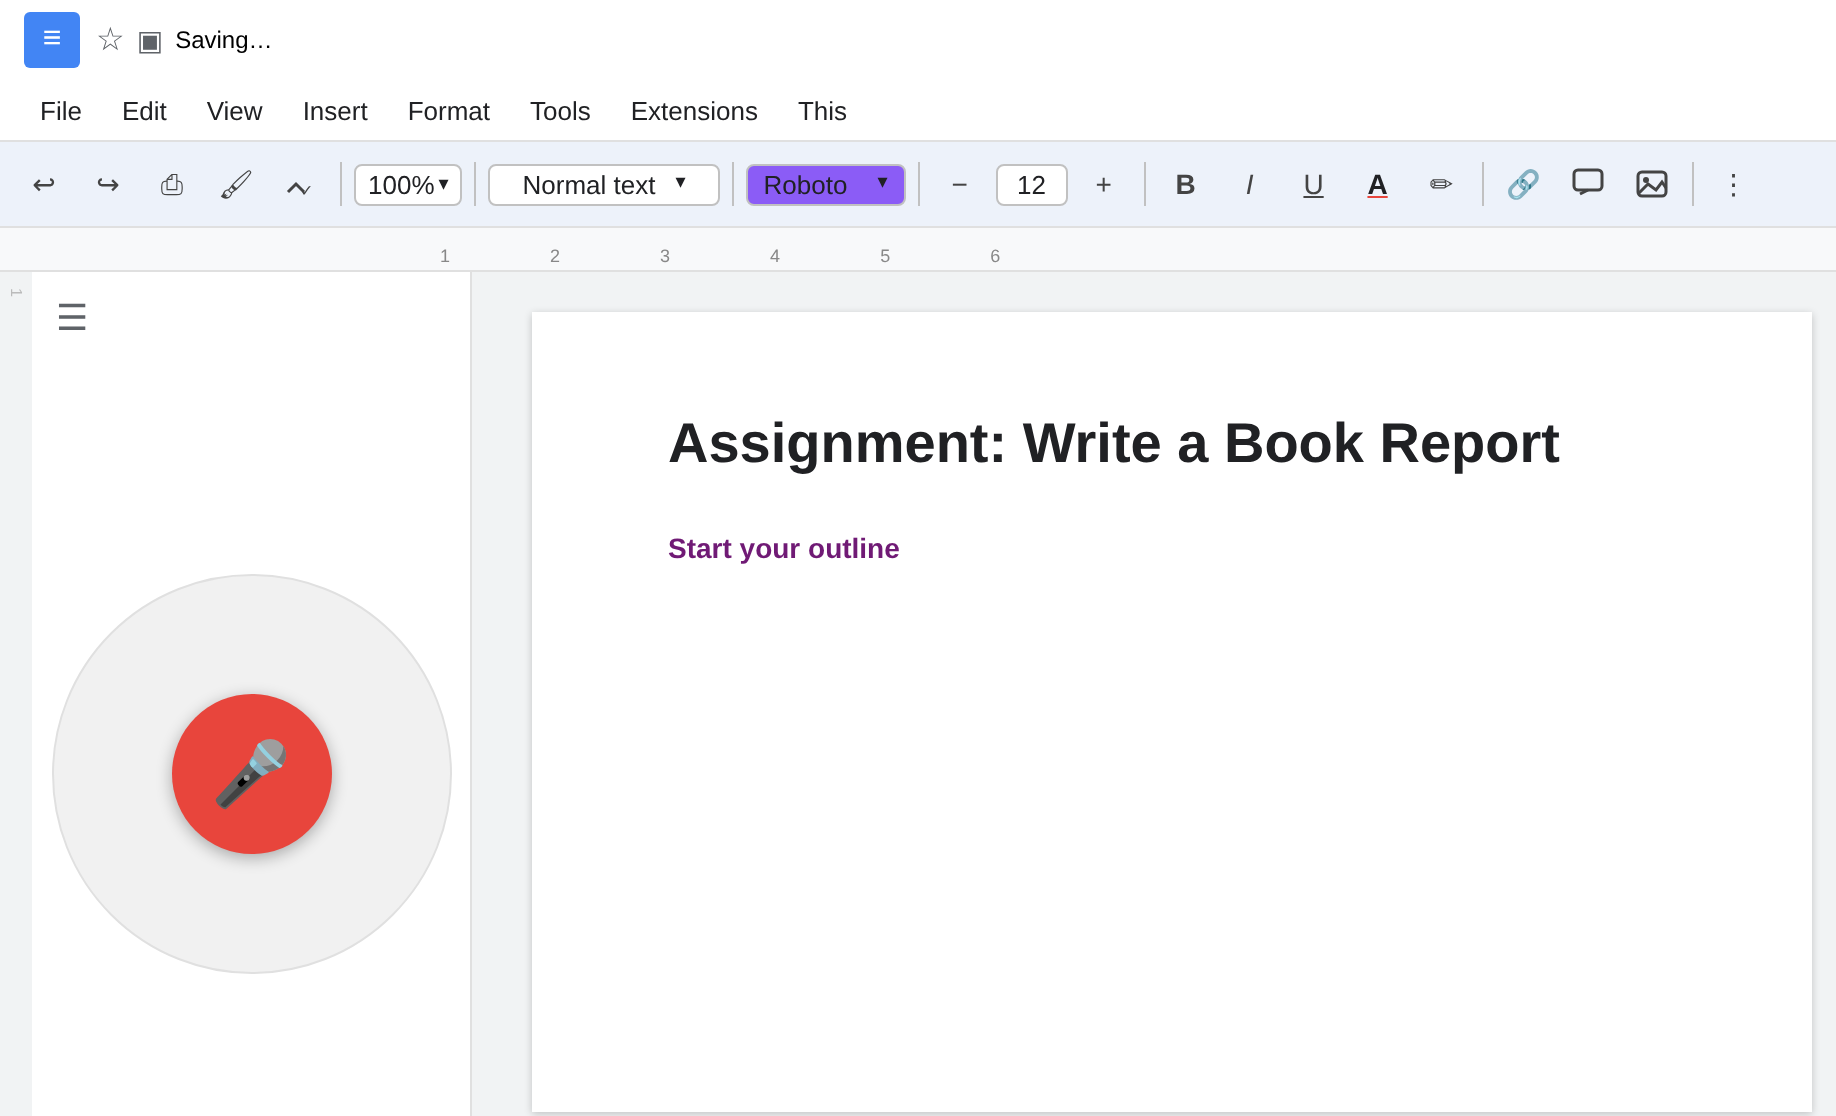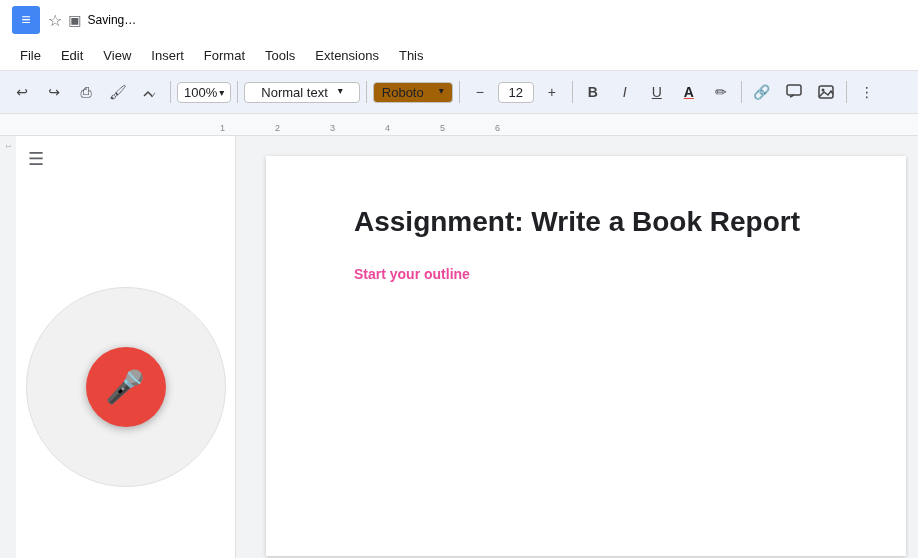--- a/index.html
+++ b/index.html
@@ -84,21 +84,21 @@
       background: white;
       cursor: pointer;
       min-width: 110px;
     }
     .toolbar-font {
       display: flex; align-items: flex-start; gap: 4px;
       font-size: 13px; color: #202124;
       border: 1px solid #c1c1c1;
       border-radius: 4px;
       padding: 2px 8px;
-      background: #a16207;
+      background: #8b5cf6;
       cursor: pointer;
       min-width: 80px;
     }
     .toolbar-fontsize {
       display: flex; align-items: center; gap: 2px;
       font-size: 13px; color: #202124;
       border: 1px solid #c1c1c1;
       border-radius: 4px;
       padding: 2px 4px;
       background: white;
@@ -192,21 +192,21 @@
       flex: 1;
       overflow-y: auto;
       padding: 20px 30px;
       background: #f1f3f4;
     }
     .doc-page {
       background: white;
       width: 640px;
       min-height: 400px;
       margin: 0 auto;
-      padding: 50px 88px;
+      padding: 50px 68px;
       box-shadow: 0 1px 4px rgba(0,0,0,0.2);
     }
     .doc-heading {
       font-size: 28px;
       font-weight: bold;
       font-family: Arial, sans-serif;
       margin-bottom: 28px;
       color: #202124;
     }
     .doc-paragraph {
@@ -215,21 +215,21 @@
       color: #202124;
       margin-bottom: 20px;
       font-family: Arial, sans-serif;
     }
     .doc-bold-italic { font-weight: bold; font-style: italic; }
     .doc-subheading {
       font-size: 14px;
       font-weight: bold;
       margin-bottom: 10px;
       font-family: Arial, sans-serif;
-      color: #ec4899;
+      color: #701a75;
     }
 
     
     .left-margin {
       width: 16px;
       background: #f1f3f4;
       display: flex;
       align-items: flex-start;
       justify-content: center;
       padding-top: 8px;

